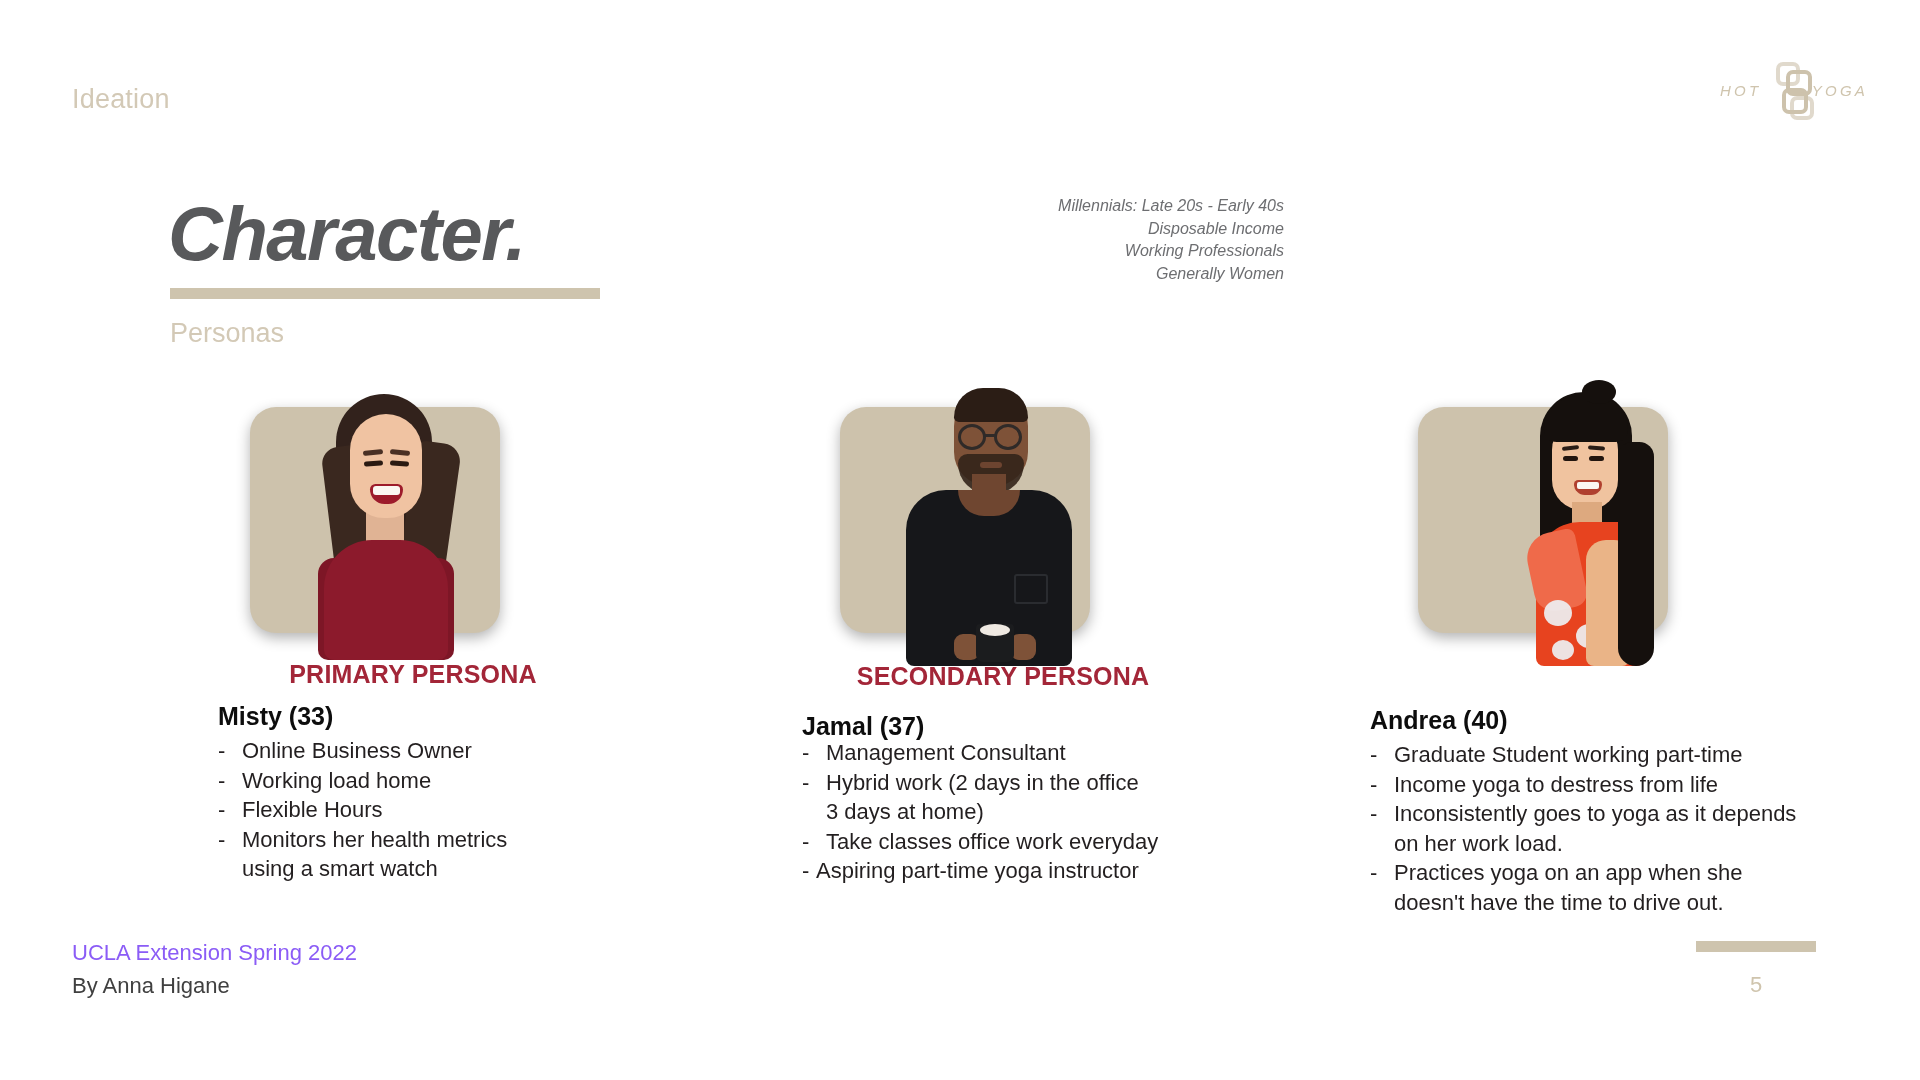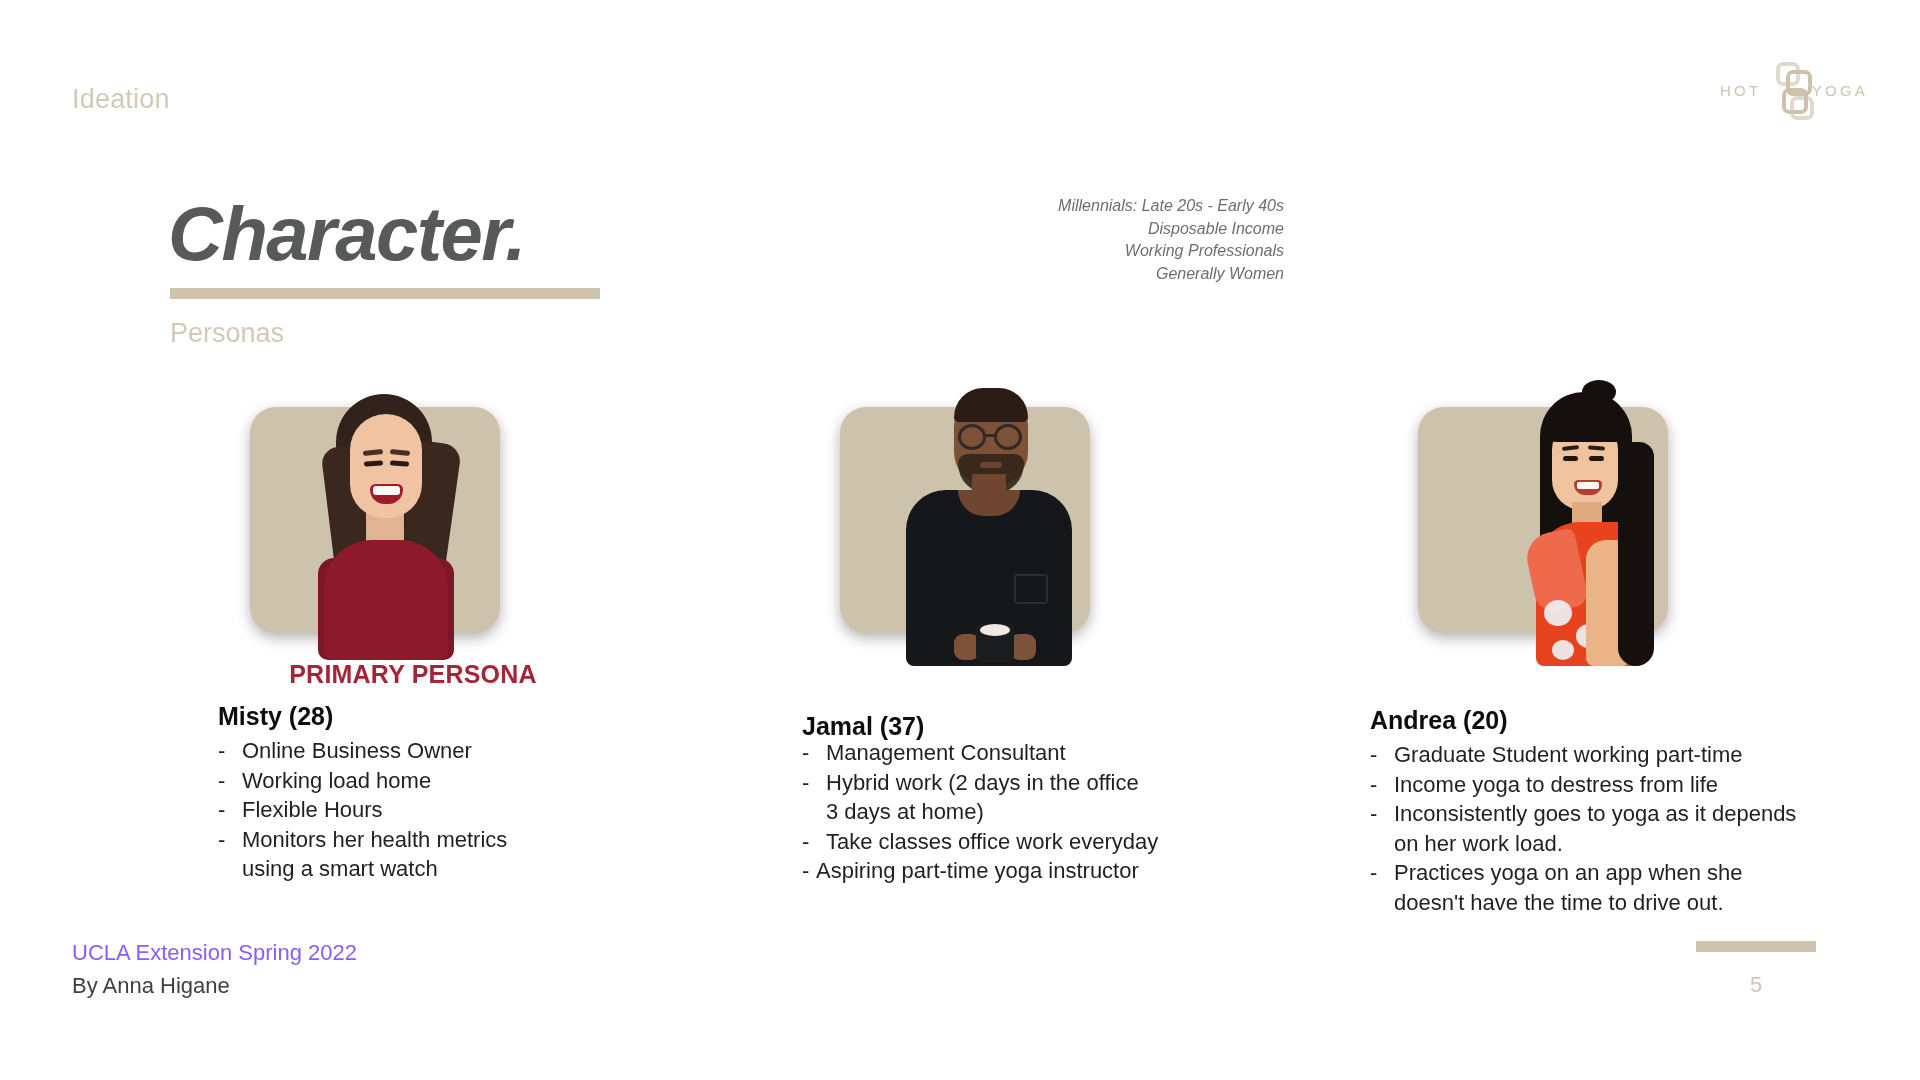--- a/index.html
+++ b/index.html
@@ -26,20 +26,21 @@
     letter-spacing: 0.2px;
   }
 
   
   #logo {
     position: absolute;
     right: 52px;
     top: 68px;
     width: 148px;
     height: 46px;
+    font-style: italic;
   }
   #logo .logo-word {
     position: absolute;
     top: 14px;
     font-size: 15px;
     letter-spacing: 3.2px;
     color: #cfc4ad;
     font-family: "Liberation Sans", sans-serif;
   }
   #logo .logo-word.hot  { left: 0; }
@@ -356,21 +357,21 @@
     <span class="fig m-brow-r"></span>
     <span class="fig m-eye-l"></span>
     <span class="fig m-eye-r"></span>
     <span class="fig m-mouth"></span>
     <span class="fig m-teeth"></span>
     <span class="fig m-arm-l"></span>
     <span class="fig m-arm-r"></span>
     <span class="fig m-top"></span>
   </div>
   <div class="persona-title">PRIMARY PERSONA</div>
-  <div class="persona-name">Misty (28)</div>
+  <div class="persona-name">Misty (33)</div>
   <div class="bullets">
     <div class="bullet">
       <span class="dash">-</span>
       <span class="btext">Online Business Owner</span>
     </div>
     <div class="bullet">
       <span class="dash">-</span>
       <span class="btext">Working load home</span>
     </div>
     <div class="bullet">
@@ -397,20 +398,21 @@
     <span class="fig j-bridge"></span>
     <span class="fig j-neck"></span>
     <span class="fig j-shirt"></span>
     <span class="fig j-collar"></span>
     <span class="fig j-pocket"></span>
     <span class="fig j-hand-l"></span>
     <span class="fig j-hand-r"></span>
     <span class="fig j-mug"></span>
     <span class="fig j-mug-top"></span>
   </div>
+  <div class="persona-title">SECONDARY PERSONA</div>
   <div class="persona-name">Jamal (37)</div>
   <div class="bullets">
     <div class="bullet">
       <span class="dash">-</span>
       <span class="btext">Management Consultant</span>
     </div>
     <div class="bullet">
       <span class="dash">-</span>
       <span class="btext">Hybrid work (2 days in the office
 3 days at home)</span>
@@ -441,21 +443,21 @@
     <span class="fig a-teeth"></span>
     <span class="fig a-neck"></span>
     <span class="fig a-shoulder"></span>
     <span class="fig a-frill"></span>
     <span class="fig a-fl1"></span>
     <span class="fig a-fl2"></span>
     <span class="fig a-fl3"></span>
     <span class="fig a-arm"></span>
     <span class="fig a-hair-side"></span>
   </div>
-  <div class="persona-name">Andrea (20)</div>
+  <div class="persona-name">Andrea (40)</div>
   <div class="bullets">
     <div class="bullet">
       <span class="dash">-</span>
       <span class="btext">Graduate Student working part-time</span>
     </div>
     <div class="bullet">
       <span class="dash">-</span>
       <span class="btext">Income yoga to destress from life</span>
     </div>
     <div class="bullet">

